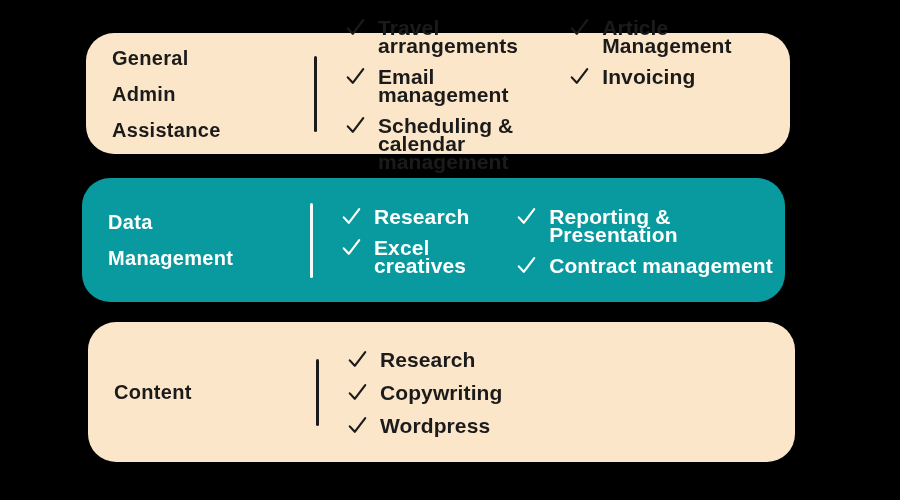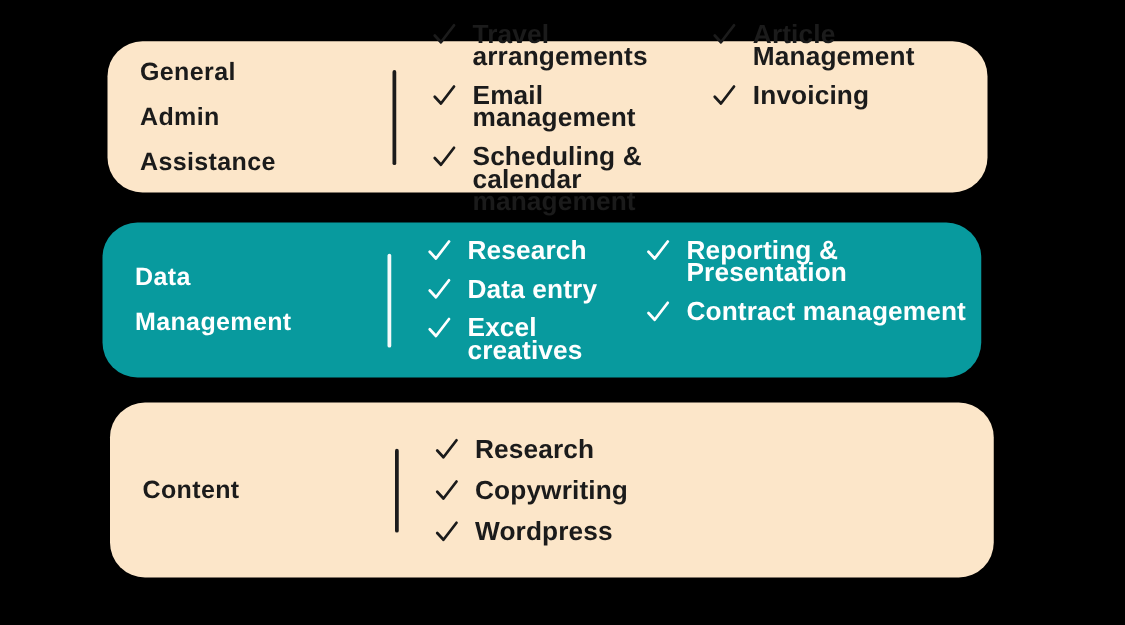--- a/index.html
+++ b/index.html
@@ -139,26 +139,20 @@
           <div class="item">
     <svg class="check" viewBox="0 0 24 22" aria-hidden="true">
       <path d="M3.5 12.5 L9 18.5 L20.5 3.5"></path>
     </svg>
     <span class="item-label">Research</span>
   </div>
           <div class="item">
     <svg class="check" viewBox="0 0 24 22" aria-hidden="true">
       <path d="M3.5 12.5 L9 18.5 L20.5 3.5"></path>
     </svg>
-    <span class="item-label">Data entry</span>
-  </div>
-          <div class="item">
-    <svg class="check" viewBox="0 0 24 22" aria-hidden="true">
-      <path d="M3.5 12.5 L9 18.5 L20.5 3.5"></path>
-    </svg>
     <span class="item-label">Excel creatives</span>
   </div>
         </div>
         <div class="col col-2">
           <div class="item">
     <svg class="check" viewBox="0 0 24 22" aria-hidden="true">
       <path d="M3.5 12.5 L9 18.5 L20.5 3.5"></path>
     </svg>
     <span class="item-label">Reporting &amp; Presentation</span>
   </div>

